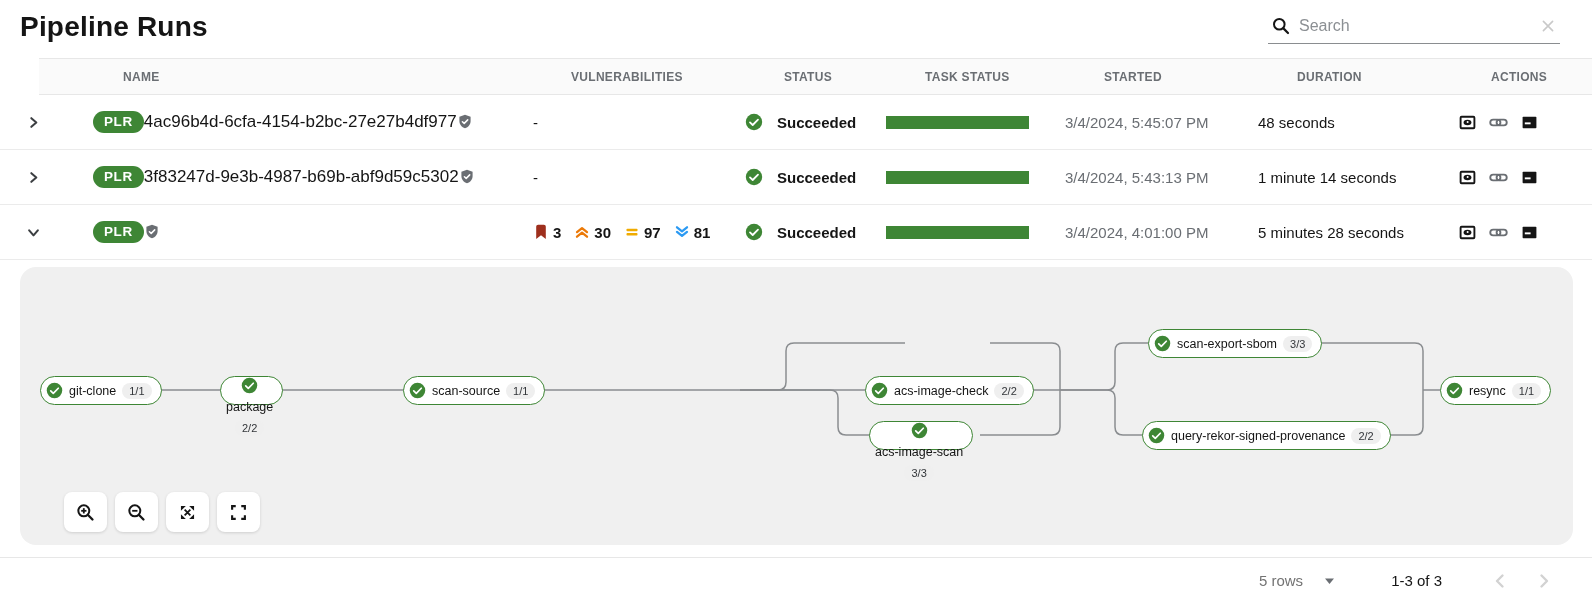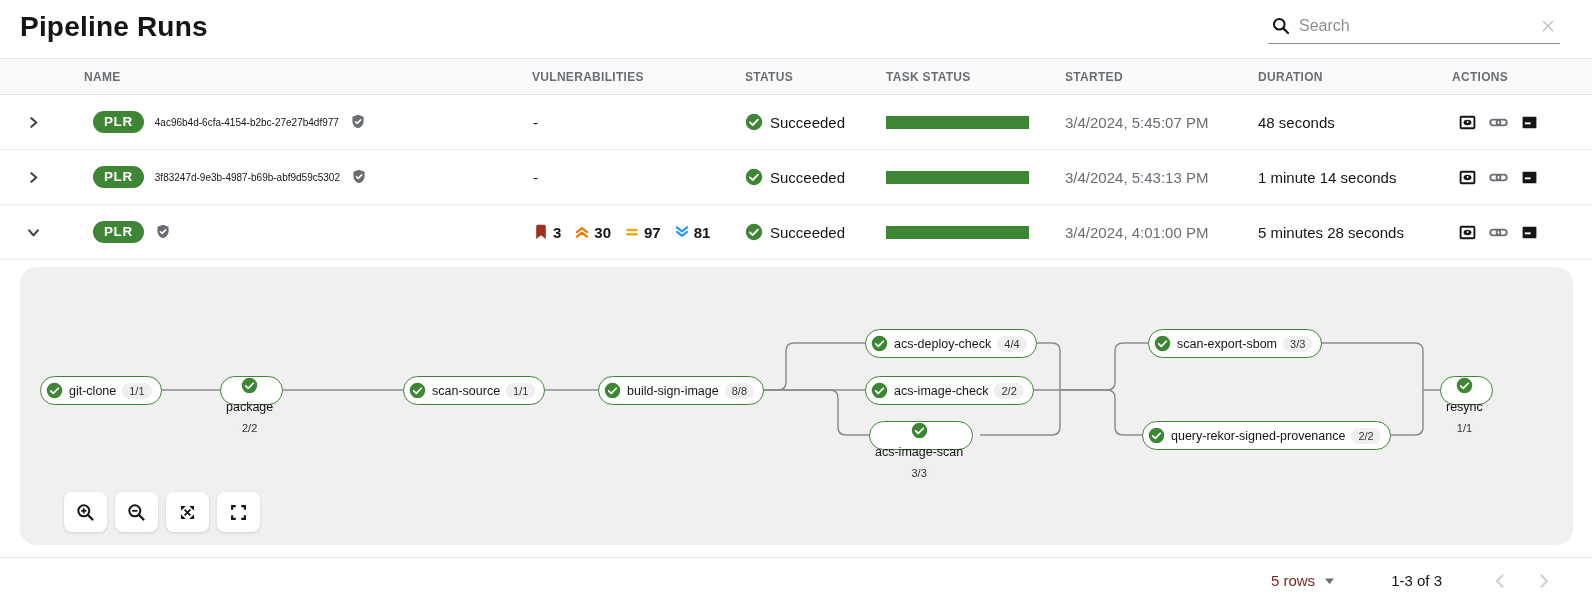--- a/index.html
+++ b/index.html
@@ -8,46 +8,46 @@
   
   .topbar { position:relative; height:58px; }
   .page-title { position:absolute; left:20px; top:11px; font-size:28px; font-weight:700; letter-spacing:.2px; }
   .searchbox { position:absolute; right:32px; top:8px; width:292px; height:36px; display:flex; align-items:center; gap:9px; border-bottom:1px solid #8a8d90; padding:0 4px; }
   .searchbox input { flex:1; border:none; outline:none; background:transparent; font-size:16px; font-family:inherit; color:#151515; }
   .searchbox input::placeholder { color:#8b8f93; }
   .icon { display:inline-flex; align-items:center; justify-content:center; flex:none; }
 
   
   .grid-row { display:grid; grid-template-columns:84px 448px 213px 141px 179px 193px 194px 1fr; align-items:center; }
-  .thead { height:37px; background:#fafafa; border-top:1px solid #e7e7e7; border-bottom:1px solid #e7e7e7; font-size:12px; font-weight:700; color:#6a6e73; letter-spacing:.3px; }
+  .thead { height:37px; background:#fafafa; border-top:1px solid #e7e7e7; border-bottom:1px solid #e7e7e7; font-size:12px; font-weight:700; color:#6a6e73; letter-spacing:.3px;margin-left:39px; }
   .trow { height:55px; border-bottom:1px solid #ebebeb; font-size:15px; }
   .cell-expander { padding-left:23px; }
   .expander-btn { background:none; border:none; cursor:pointer; display:inline-flex; padding:4px; }
-  .cell-name { display:flex; align-items:center; gap:11px; padding-left:9px; }
+  .cell-name { display:flex; align-items:center; gap:0; padding-left:9px; }
   .plr-badge { background:#3e8635; color:#fff; font-weight:700; font-size:13.5px; letter-spacing:.6px; padding:3px 11px 4px; border-radius:12px; }
-  .run-name { font-size:10px; }
+  .run-name { font-size:17px; }
   .cell-vuln { display:flex; align-items:center; gap:13px; padding-left:1px; font-weight:700; }
   .sev { display:inline-flex; align-items:center; gap:4px; }
-  .cell-status { display:flex; align-items:center; gap:7px; }
+  .cell-status { display:flex; align-items:center; gap:14px;font-weight:bold; }
   .taskbar { width:143px; height:13px; background:#3e8635; }
   .cell-started { color:#6a6e73; }
   .cell-actions { display:flex; align-items:center; gap:13px; padding-left:7px; }
   .action-btn { background:none; border:none; cursor:pointer; display:inline-flex; padding:0; }
 
   
   .graph-panel { position:relative; margin:7px 19px 0 20px; height:278px; background:#f0f0f0; border-radius:16px; }
   .edges { position:absolute; inset:0; }
   .pnode { position:absolute; display:inline-flex; align-items:center; gap:6px; height:29px; padding:0 9px 0 5px; background:#fff; border:1.6px solid #3e8635; border-radius:15px; font-size:12.5px; white-space:nowrap; cursor:pointer; }
   .pnode .nbadge { background:#efefef; border-radius:9px; font-size:11px; font-weight:400; padding:2px 7px; color:#33363a; }
   .gcontrols { position:absolute; left:44px; top:225px; display:flex; gap:8px; }
   .gbtn { width:43px; height:40px; background:#fff; border:none; border-radius:8px; box-shadow:0 1px 3px rgba(0,0,0,.14); display:inline-flex; align-items:center; justify-content:center; cursor:pointer; }
 
   
   .footer { border-top:1px solid #e7e7e7; margin-top:12px; height:46px; display:flex; align-items:center; justify-content:flex-end; padding-right:38px; font-size:15px; }
-  .rows-select { display:inline-flex; align-items:center; gap:9px; background:none; border:none; font-size:15px; font-family:inherit; color:#7f1d1d; cursor:pointer; margin-right:56px; }
+  .rows-select { display:inline-flex; align-items:center; gap:21px; background:none; border:none; font-size:15px; font-family:inherit; color:#737373; cursor:pointer; margin-right:56px; }
   .page-range { margin-right:48px; }
   .pager { display:flex; gap:24px; }
   .pager button { background:none; border:none; display:inline-flex; padding:0; cursor:default; }
 </style>
 </head>
 <body>
 
 <div class="topbar">
   <h1 class="page-title">Pipeline Runs</h1>
   <div class="searchbox">
@@ -339,40 +339,20 @@
   <div class="pnode" style="left:383px; top:109px;">
     <span class="icon">
         <svg width="17" height="17" viewBox="0 0 18 18">
           <circle cx="9" cy="9" r="8.2" fill="#3e8635"></circle>
           <path d="M5 9.4 7.7 12 13 6.6" stroke="#fff" stroke-width="1.8" fill="none" stroke-linecap="round" stroke-linejoin="round"></path>
         </svg>
       </span>
     <span>scan-source</span>
     <span class="nbadge">1/1</span>
   </div>
-  <div class="pnode" style="left:578px; top:109px;">
-    <span class="icon">
-        <svg width="17" height="17" viewBox="0 0 18 18">
-          <circle cx="9" cy="9" r="8.2" fill="#3e8635"></circle>
-          <path d="M5 9.4 7.7 12 13 6.6" stroke="#fff" stroke-width="1.8" fill="none" stroke-linecap="round" stroke-linejoin="round"></path>
-        </svg>
-      </span>
-    <span>build-sign-image</span>
-    <span class="nbadge">8/8</span>
-  </div>
-  <div class="pnode" style="left:845px; top:62px;">
-    <span class="icon">
-        <svg width="17" height="17" viewBox="0 0 18 18">
-          <circle cx="9" cy="9" r="8.2" fill="#3e8635"></circle>
-          <path d="M5 9.4 7.7 12 13 6.6" stroke="#fff" stroke-width="1.8" fill="none" stroke-linecap="round" stroke-linejoin="round"></path>
-        </svg>
-      </span>
-    <span>acs-deploy-check</span>
-    <span class="nbadge">4/4</span>
-  </div>
   <div class="pnode" style="left:845px; top:109px;">
     <span class="icon">
         <svg width="17" height="17" viewBox="0 0 18 18">
           <circle cx="9" cy="9" r="8.2" fill="#3e8635"></circle>
           <path d="M5 9.4 7.7 12 13 6.6" stroke="#fff" stroke-width="1.8" fill="none" stroke-linecap="round" stroke-linejoin="round"></path>
         </svg>
       </span>
     <span>acs-image-check</span>
     <span class="nbadge">2/2</span>
   </div>
@@ -399,21 +379,21 @@
   <div class="pnode" style="left:1122px; top:154px;">
     <span class="icon">
         <svg width="17" height="17" viewBox="0 0 18 18">
           <circle cx="9" cy="9" r="8.2" fill="#3e8635"></circle>
           <path d="M5 9.4 7.7 12 13 6.6" stroke="#fff" stroke-width="1.8" fill="none" stroke-linecap="round" stroke-linejoin="round"></path>
         </svg>
       </span>
     <span>query-rekor-signed-provenance</span>
     <span class="nbadge">2/2</span>
   </div>
-  <div class="pnode" style="left:1420px; top:109px;flex-direction:column;">
+  <div class="pnode" style="left:1420px; top:109px;">
     <span class="icon">
         <svg width="17" height="17" viewBox="0 0 18 18">
           <circle cx="9" cy="9" r="8.2" fill="#3e8635"></circle>
           <path d="M5 9.4 7.7 12 13 6.6" stroke="#fff" stroke-width="1.8" fill="none" stroke-linecap="round" stroke-linejoin="round"></path>
         </svg>
       </span>
     <span>resync</span>
     <span class="nbadge">1/1</span>
   </div>
 

